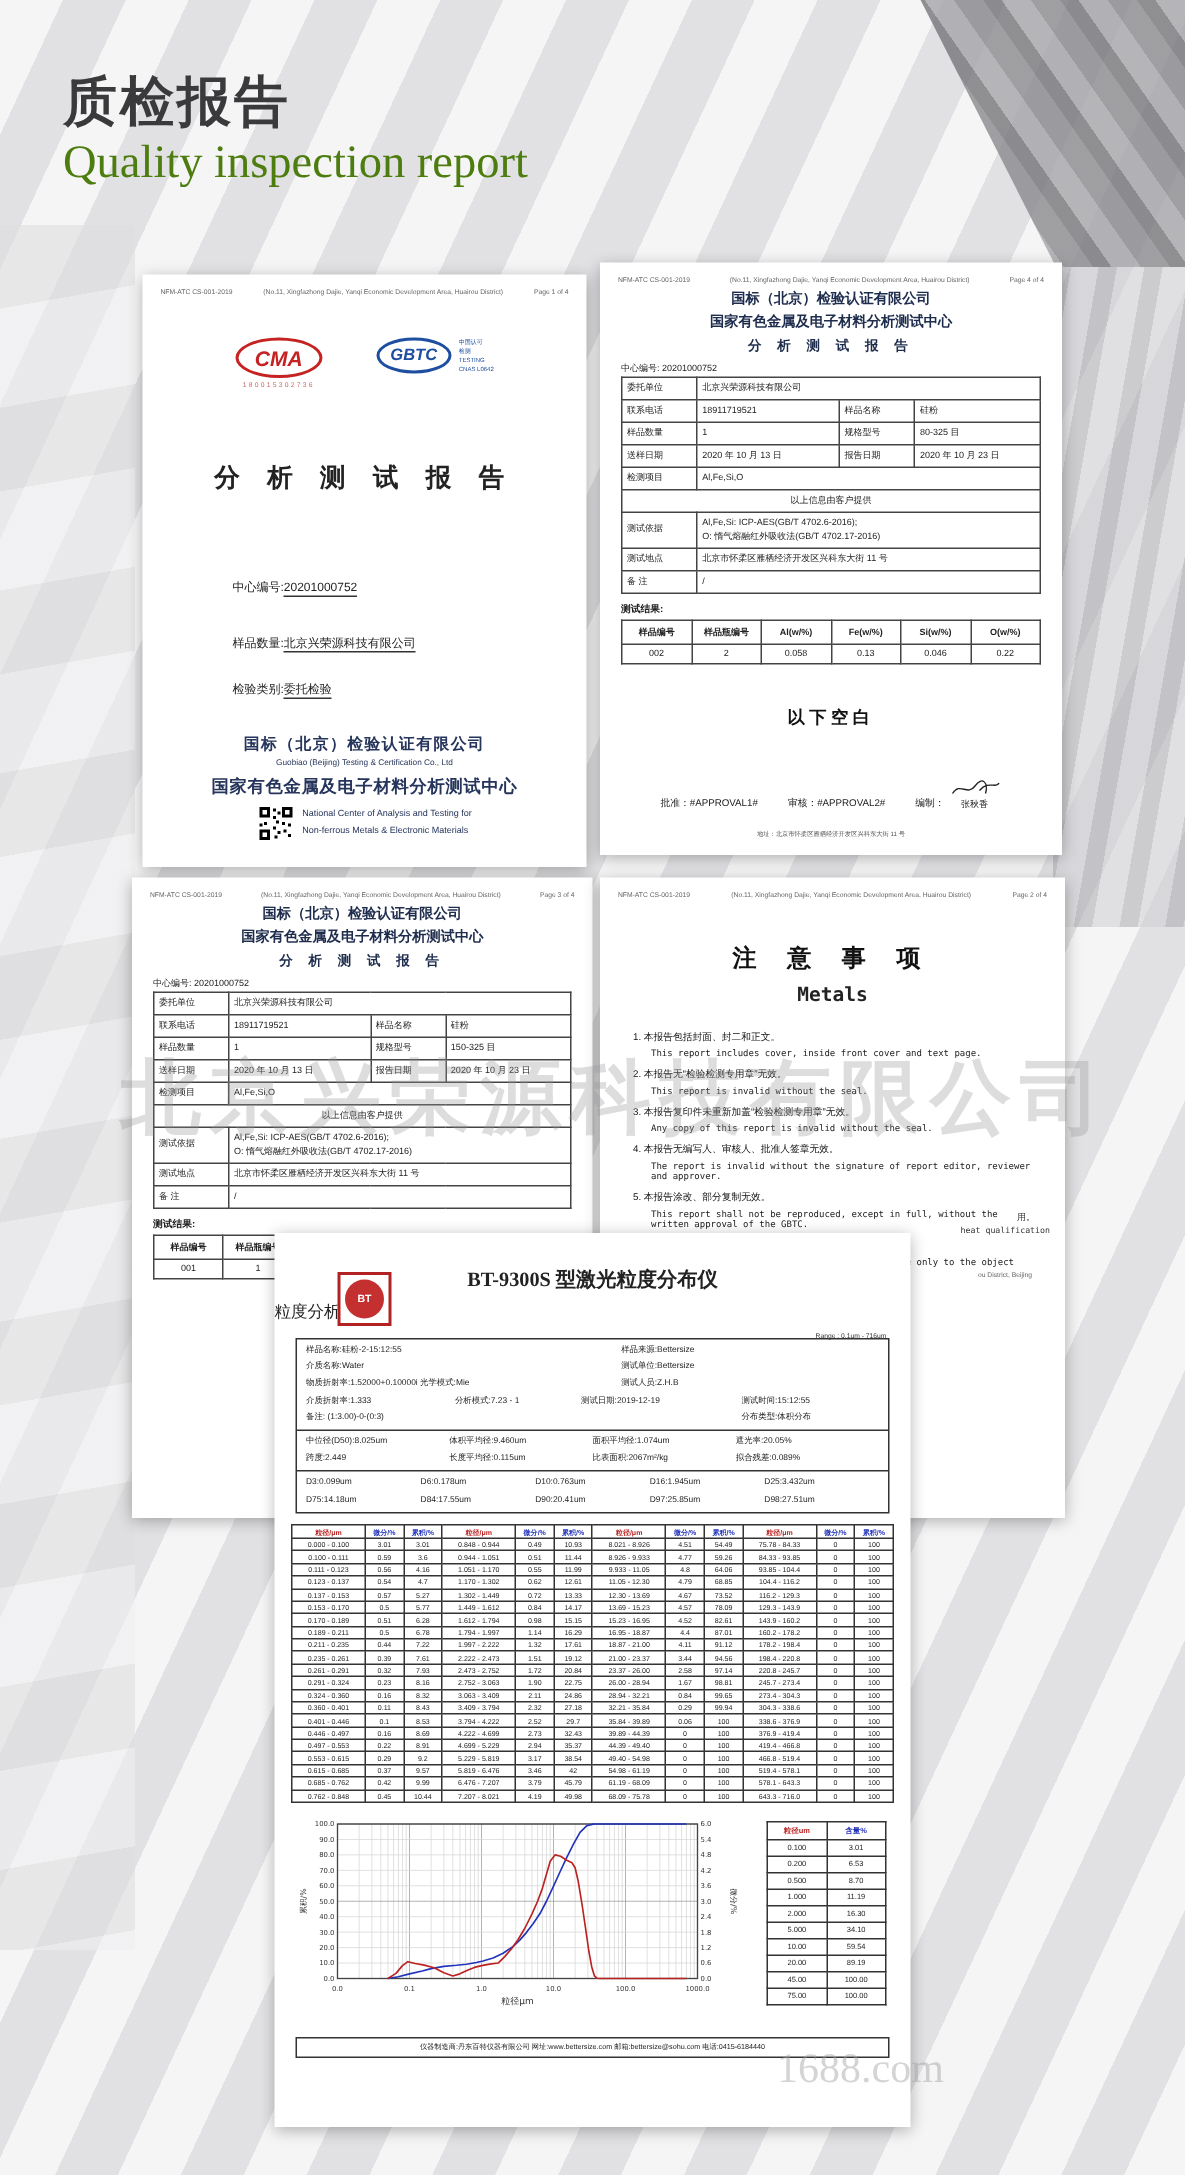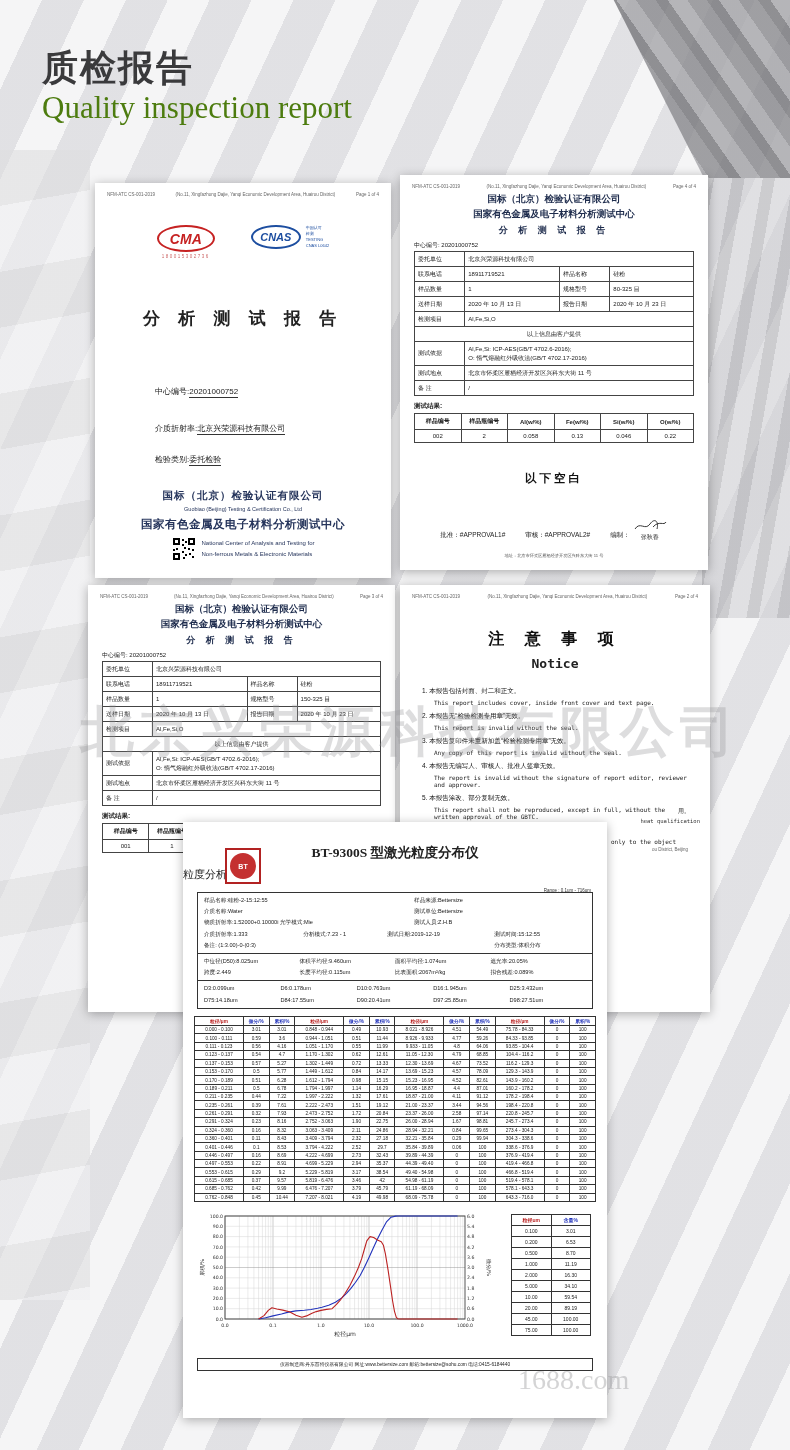--- a/index.html
+++ b/index.html
@@ -127,35 +127,35 @@
       <span>NFM-ATC CS-001-2019</span>
       <span>(No.11, Xingfazhong Dajie, Yanqi Economic Development Area, Huairou District)</span>
       <span>Page 1 of 4</span>
     </div>
     <div class="logo-row">
       <div class="cma">
         <div class="cma-oval">CMA</div>
         <div class="cma-num">180015302736</div>
       </div>
       <div class="cnas">
-        <div class="cnas-oval">CNAS</div>
+        <div class="cnas-oval">GBTC</div>
         <div class="cnas-cap">
             <div>中国认可</div>
             <div>检测</div>
             <div>TESTING</div>
             <div>CNAS L0642</div>
           </div>
       </div>
     </div>
     <div class="doc1-title">分 析 测 试 报 告</div>
     <div class="doc1-line" style="margin-top:56px;">
       <span>中心编号:</span><span class="u">20201000752</span>
     </div>
     <div class="doc1-line" style="margin-top:26px;">
-      <span>介质折射率:</span><span class="u">北京兴荣源科技有限公司</span>
+      <span>样品数量:</span><span class="u">北京兴荣源科技有限公司</span>
     </div>
     <div class="doc1-line" style="margin-top:20px;">
       <span>检验类别:</span><span class="u">委托检验</span>
     </div>
     <div class="org-block">
       <div class="org-cn">国标（北京）检验认证有限公司</div>
       <div class="org-en">Guobiao (Beijing) Testing &amp; Certification Co., Ltd</div>
       <div class="center-cn">国家有色金属及电子材料分析测试中心</div>
       <div class="qr-row">
         <svg width="24" height="24">
@@ -386,21 +386,21 @@
     </div>
   </div>
 
   <div class="doc" id="doc4" style="left:400px;top:585px;width:310px;height:427px;">
     <div class="tiny-header">
       <span>NFM-ATC CS-001-2019</span>
       <span>(No.11, Xingfazhong Dajie, Yanqi Economic Development Area, Huairou District)</span>
       <span>Page 2 of 4</span>
     </div>
     <div class="notice-title">注 意 事 项</div>
-    <div class="notice-sub">Notice</div>
+    <div class="notice-sub">Metals</div>
     <div class="n-list">
         <div class="n-item">
           <div class="n-cn">1. 本报告包括封面、封二和正文。</div>
           <div class="n-en">This report includes cover, inside front cover and text page.</div>
         </div>
         <div class="n-item">
           <div class="n-cn">2. 本报告无“检验检测专用章”无效。</div>
           <div class="n-en">This report is invalid without the seal.</div>
         </div>
         <div class="n-item">

